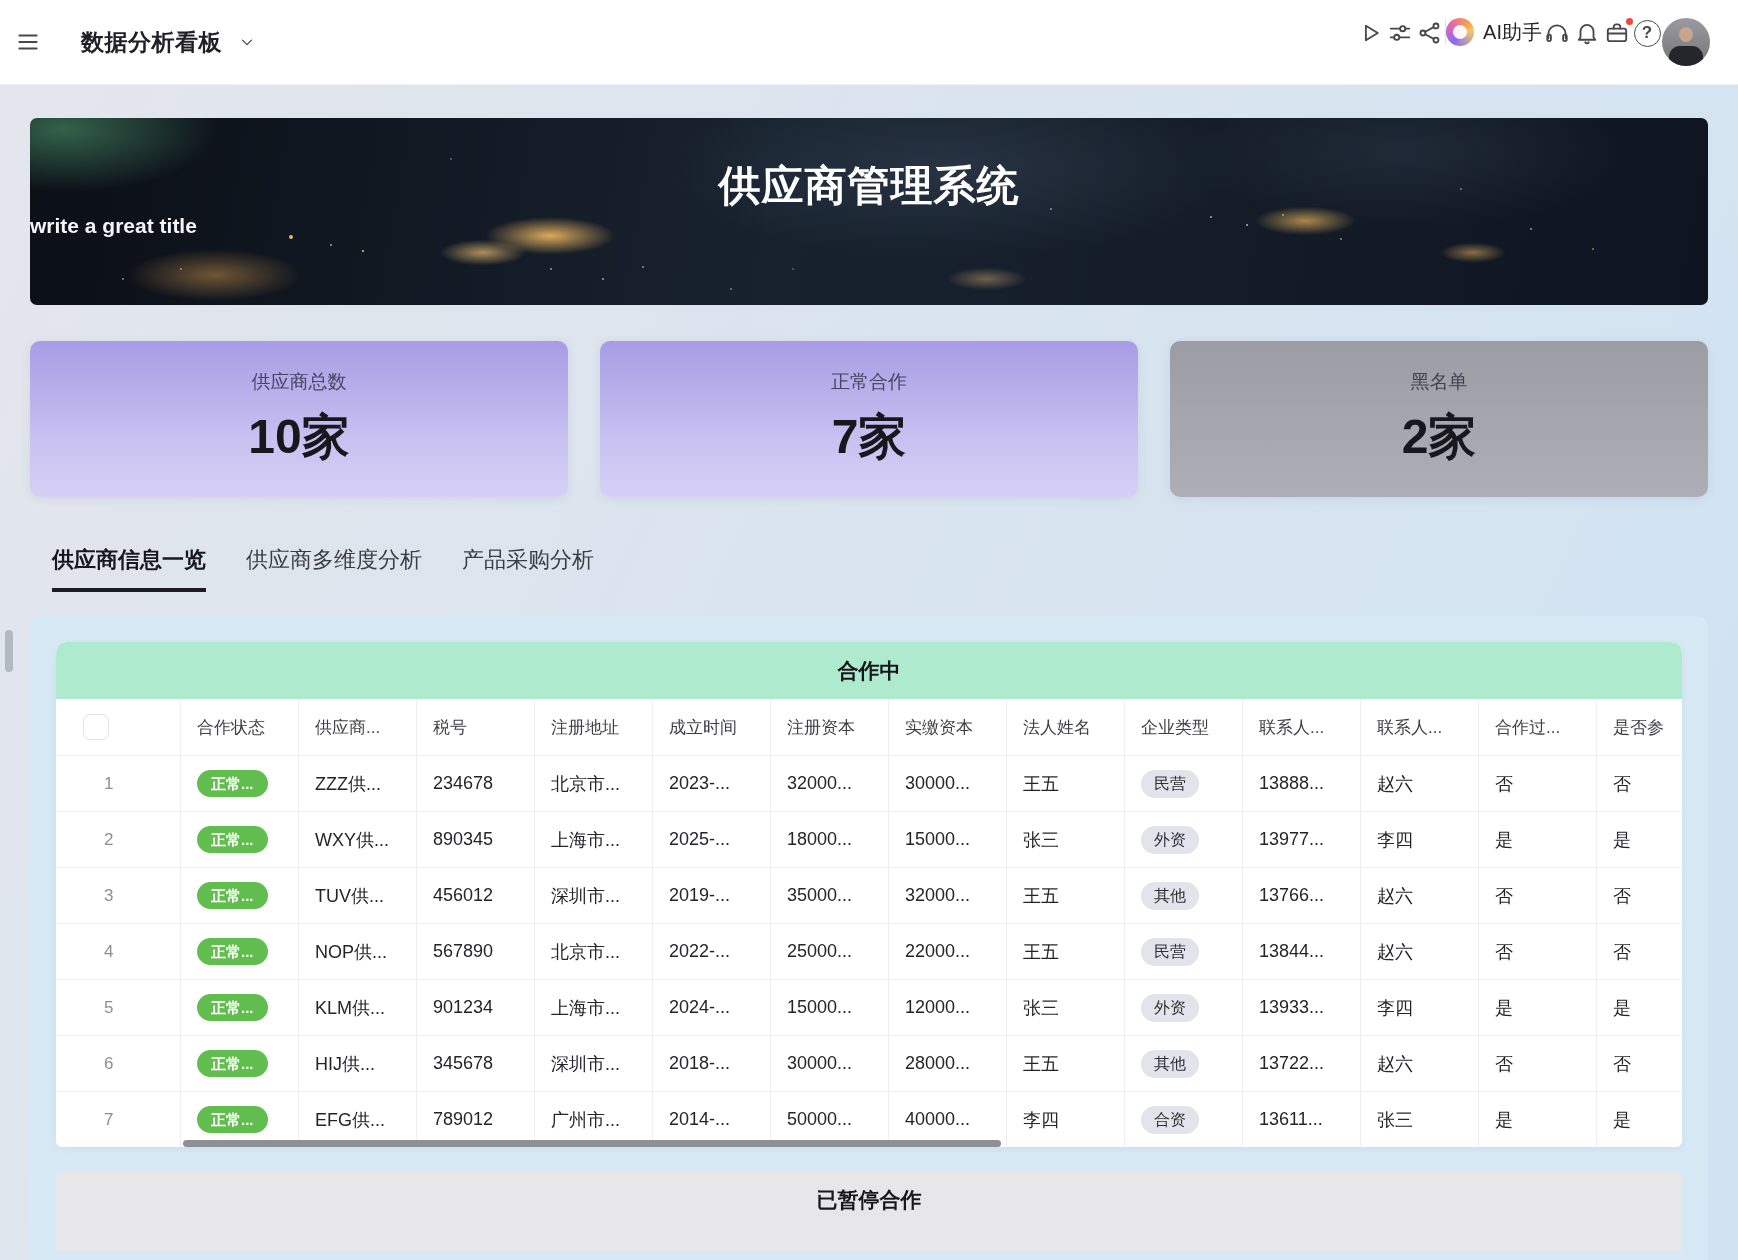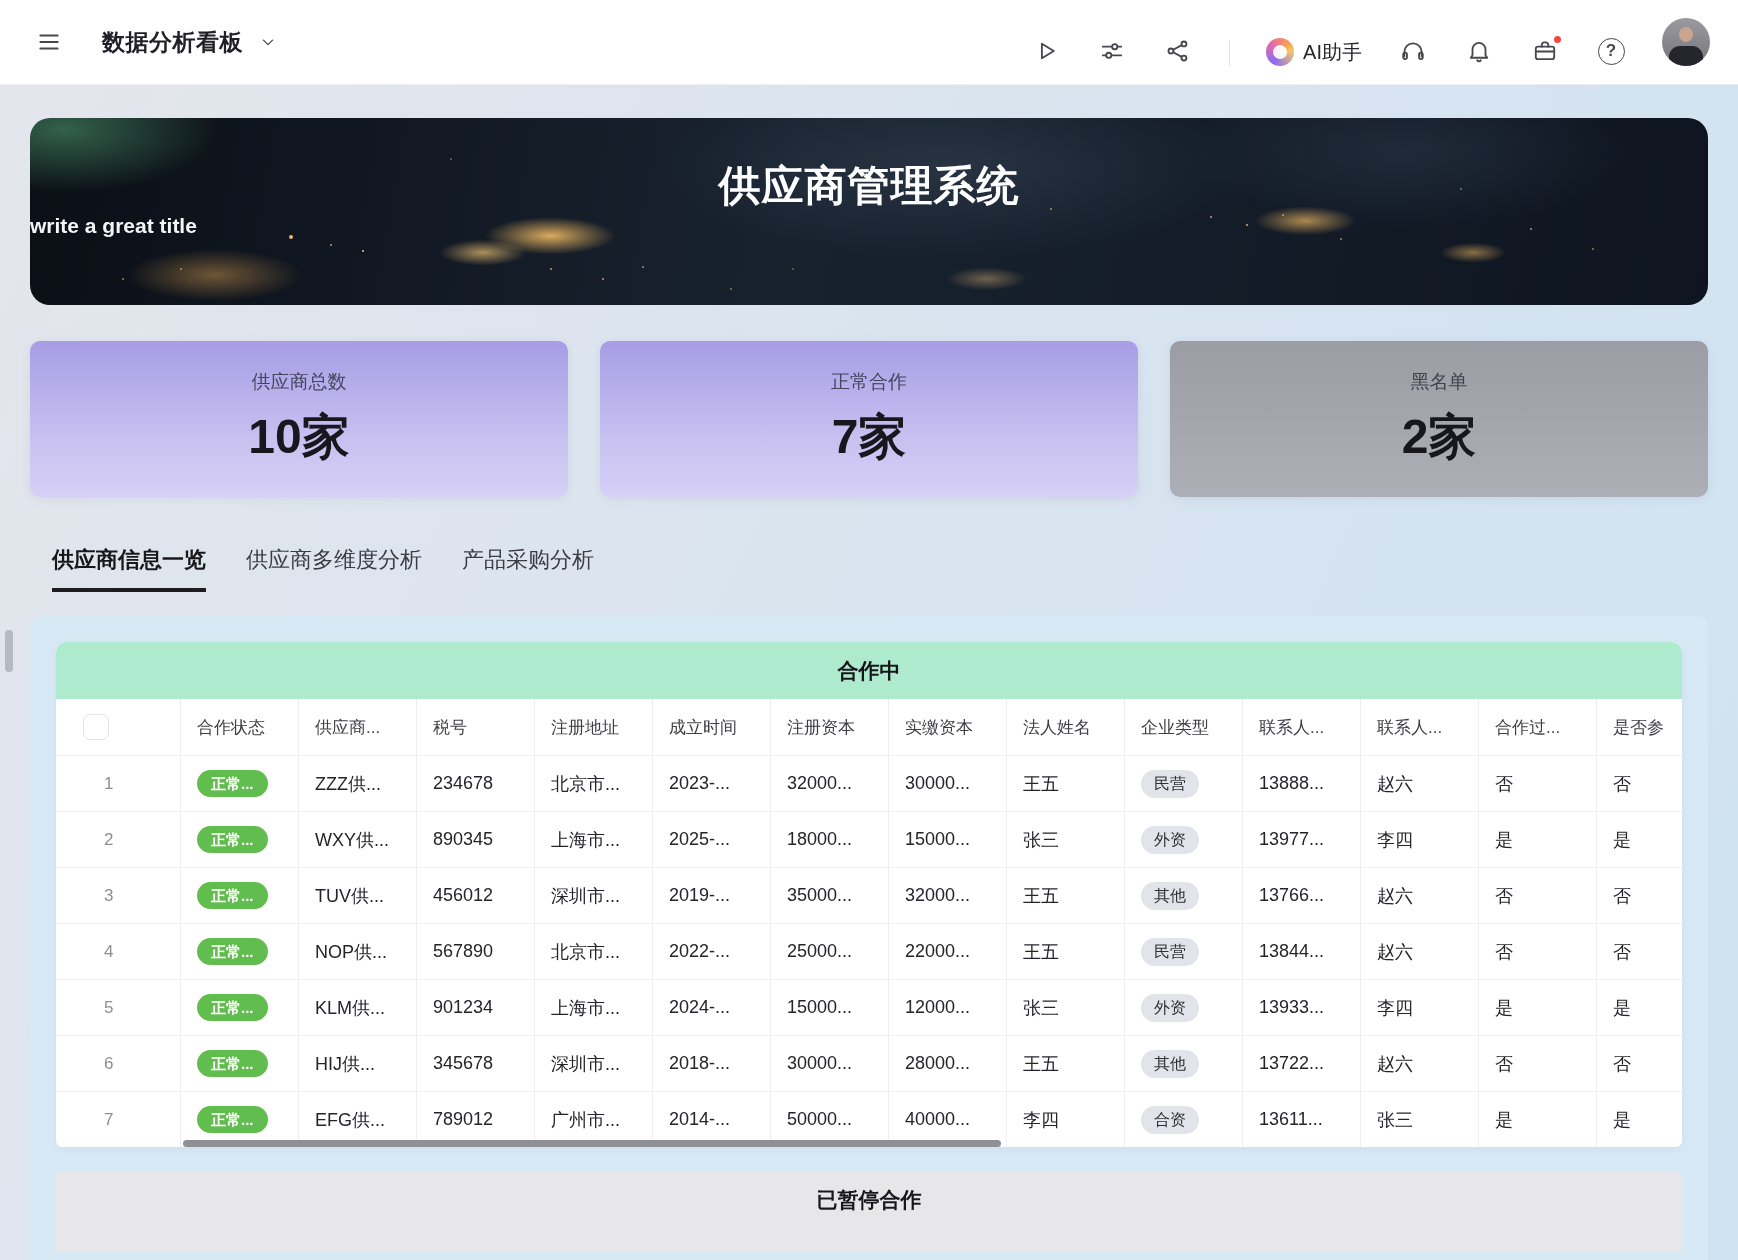--- a/index.html
+++ b/index.html
@@ -3,49 +3,49 @@
 <meta charset="utf-8">
 <style>
   * { margin:0; padding:0; box-sizing:border-box; }
   html,body { width:1738px; height:1260px; overflow:hidden;
     font-family:"Liberation Sans","DejaVu Sans",sans-serif; }
   body { position:relative;
     background:linear-gradient(115deg,#e4e6ec 0%,#dae4ef 45%,#cfe3f2 100%); }
 
   
   .topbar { height:85px; background:#ffffff; display:flex; align-items:center;
-    justify-content:space-between; padding:0 28px 0 34px; border-bottom:1px solid #f0f0f2;}
+    justify-content:space-between; padding:0 28px 0 13px; border-bottom:1px solid #f0f0f2;}
   .tb-left { display:flex; align-items:center; }
   .icon-btn { width:30px; height:30px; display:flex; align-items:center; justify-content:center;
     cursor:pointer; position:relative; flex:0 0 auto;}
   .icon-btn svg { stroke:#47474d; fill:none; stroke-width:1.7; stroke-linecap:round; stroke-linejoin:round;}
   .app-title { font-size:23px; font-weight:700; color:#202026; margin-left:38px; letter-spacing:.5px;}
   .chev { margin-left:10px; }
-  .tb-right { display:flex; align-items:flex-end; gap:36px; }
+  .tb-right { display:flex; align-items:flex-start; }
   .tb-divider { width:1px; height:26px; background:#e4e4e9; }
   .ai-group { display:flex; align-items:center; gap:9px; cursor:pointer; }
   .ai-logo { width:28px; height:28px; border-radius:50%;
     background:conic-gradient(from 210deg,#8a6bf2,#e86aa6 30%,#f7a34b 55%,#f2c76a 65%,#8a6bf2);
     position:relative; }
   .ai-logo::after { content:""; position:absolute; left:7px; top:7px; width:14px; height:14px;
     border-radius:50%; background:#ffffff; opacity:.92; }
   .ai-label { font-size:20px; color:#26262c; }
   .red-dot { position:absolute; top:-2px; right:-3px; width:11px; height:11px;
     border-radius:50%; background:#f5483b; border:2px solid #fff; }
   .help-circle { width:27px; height:27px; border:1.7px solid #47474d; border-radius:50%;
     color:#47474d; font-size:17px; font-weight:700; display:flex; align-items:center; justify-content:center;}
   .avatar { width:48px; height:48px; border-radius:50%; position:relative; overflow:hidden;
     background:linear-gradient(180deg,#9a9aa0,#74747a); cursor:pointer; flex:0 0 auto;}
   .avatar::before { content:""; position:absolute; top:9px; left:50%; transform:translateX(-50%);
     width:14px; height:15px; border-radius:50%; background:#c9a48e; }
   .avatar::after { content:""; position:absolute; bottom:-4px; left:50%; transform:translateX(-50%);
     width:34px; height:24px; border-radius:11px 11px 0 0; background:#25262c; }
 
   
-  .hero { margin:33px 30px 0; height:187px; border-radius:20px; overflow:hidden; position:relative;
+  .hero { margin:33px 30px 0; height:187px; border-radius:7px; overflow:hidden; position:relative;
     background:
       radial-gradient(220px 90px at 2% 6%, rgba(110,220,150,.40), transparent 70%),
       radial-gradient(90px 26px at 31% 63%, rgba(255,195,100,.85), transparent 72%),
       radial-gradient(60px 18px at 27% 72%, rgba(255,205,120,.65), transparent 72%),
       radial-gradient(120px 36px at 11% 84%, rgba(255,185,90,.40), transparent 72%),
       radial-gradient(70px 20px at 76% 55%, rgba(255,195,100,.65), transparent 72%),
       radial-gradient(46px 14px at 86% 72%, rgba(255,195,100,.50), transparent 72%),
       radial-gradient(56px 16px at 57% 86%, rgba(255,205,130,.38), transparent 72%),
       radial-gradient(420px 130px at 55% 26%, rgba(150,172,205,.14), transparent 70%),
       radial-gradient(320px 110px at 82% 18%, rgba(150,172,205,.11), transparent 70%),

